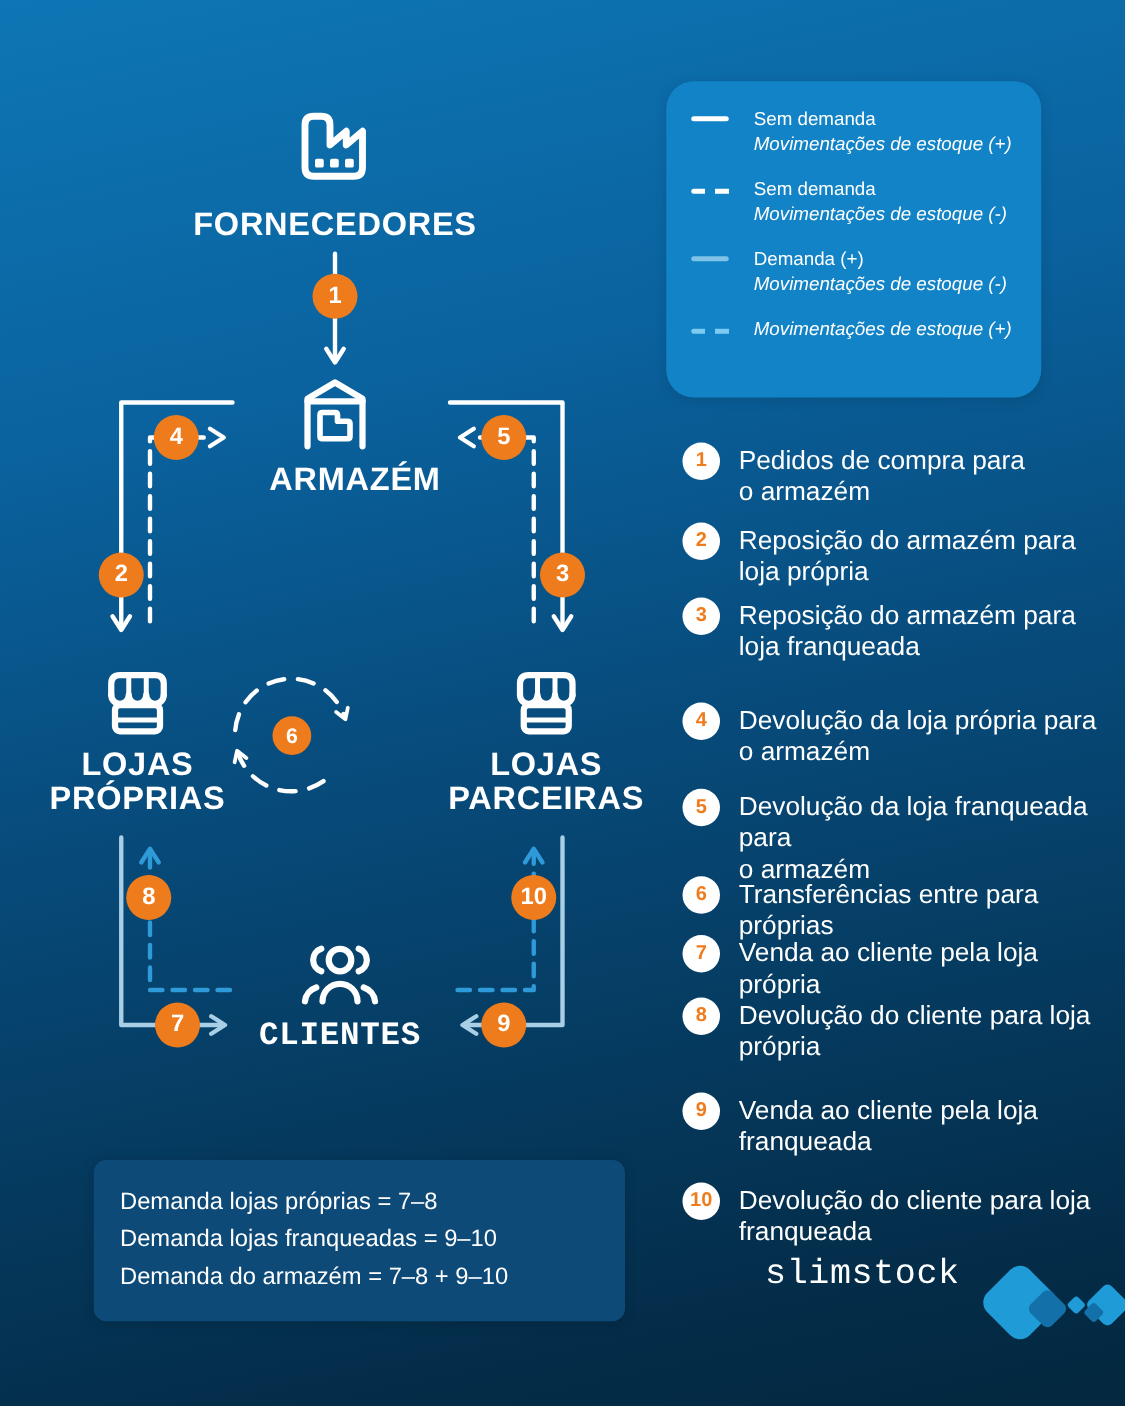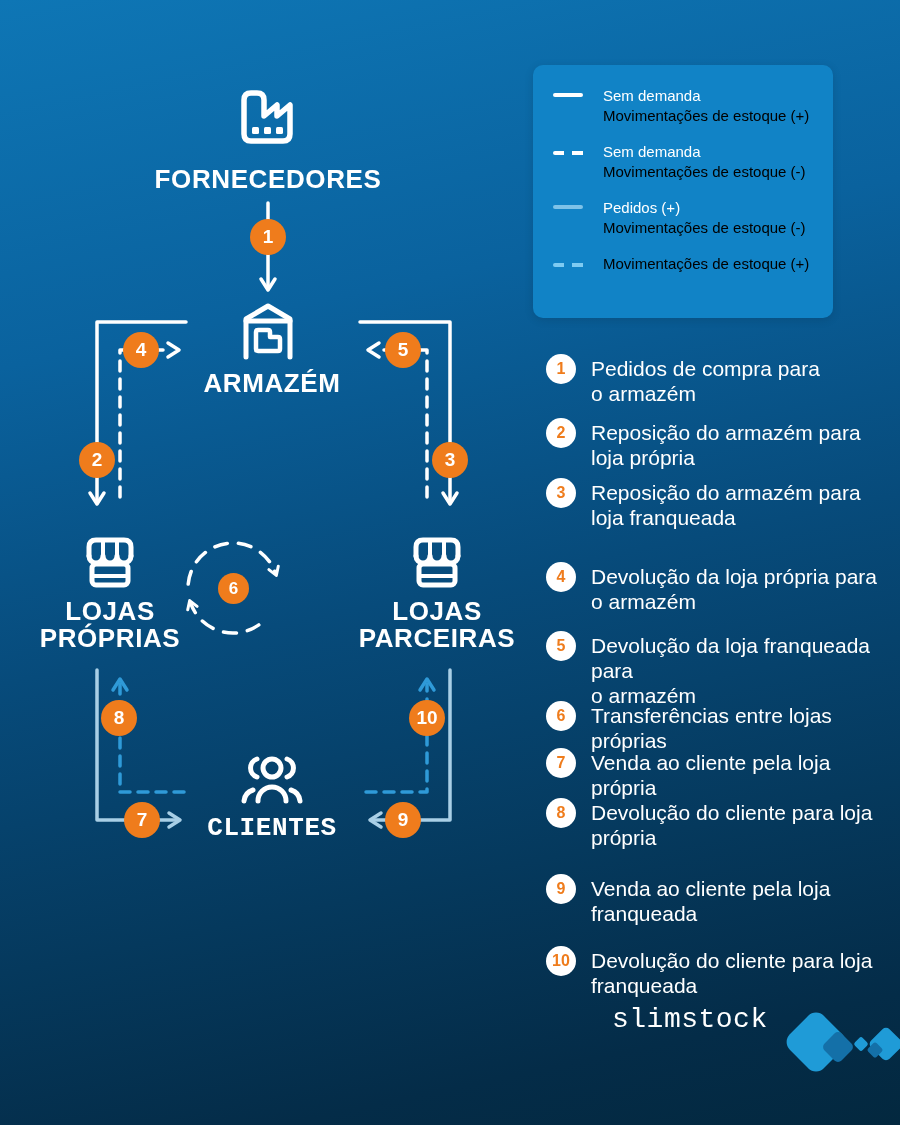--- a/index.html
+++ b/index.html
@@ -13,30 +13,30 @@
   .flow-svg{position:absolute;left:0;top:0;}
   .icon{position:absolute;}
   .node-label{position:absolute;font-weight:700;text-align:center;letter-spacing:.6px;
     font-size:26px;line-height:27px;white-space:pre-line;color:#fff;}
   .badge{position:absolute;width:36px;height:36px;border-radius:50%;background:#ef7c1c;
     color:#fff;font-weight:700;font-size:19px;display:flex;align-items:center;justify-content:center;}
   .badge.small{width:31px;height:31px;font-size:17px;}
   
   .right-col{position:absolute;left:533px;top:0;width:360px;height:1125px;}
   .legend-card{position:absolute;left:0;top:65px;width:300px;height:253px;background:#1183c6;
-    border-radius:10px;box-sizing:border-box;padding:21px 10px 0 20px;box-shadow:0 2px 10px rgba(0,0,0,.12);}
+    border-radius:22px;box-sizing:border-box;padding:21px 10px 0 20px;box-shadow:0 2px 10px rgba(0,0,0,.12);}
   .legend-row{display:flex;margin-bottom:16px;}
   .swatch-wrap{width:50px;flex:none;padding-top:7px;}
   .swatch{height:4px;border-radius:2px;}
   .sw-solid-white{width:30px;background:#ffffff;}
   .sw-dashed-white{width:37px;background:repeating-linear-gradient(90deg,#ffffff 0 11px,transparent 11px 19px);}
   .sw-solid-blue{width:30px;background:#7ec2e8;}
   .sw-dashed-blue{width:37px;background:repeating-linear-gradient(90deg,#7ecbf2 0 11px,transparent 11px 19px);}
   .legend-line1{font-size:15px;line-height:20px;color:#ffffff;}
-  .legend-line2{font-size:15px;line-height:20px;color:#000000;}
+  .legend-line2{font-size:15px;line-height:20px;color:#ffffff;font-style:italic;}
   .flow-item{position:absolute;left:13px;display:flex;gap:15px;width:335px;}
   .flow-num{flex:none;width:30px;height:30px;border-radius:50%;background:#ffffff;color:#ef7c1c;
     font-weight:700;font-size:16px;display:flex;align-items:center;justify-content:center;margin-top:1px;}
   .flow-label{font-size:21px;line-height:25px;color:#ffffff;padding-top:3px;white-space:pre-line;}
   
   .summary-card{position:absolute;left:75px;top:928px;width:425px;height:129px;background:#0d4a78;
     border-radius:10px;box-sizing:border-box;padding:19px 0 0 21px;box-shadow:0 2px 10px rgba(0,0,0,.15);}
   .summary-line{font-size:19px;line-height:30px;color:#ffffff;}
   .logo{position:absolute;left:612px;top:1004px;display:flex;font-family:Liberation Mono, monospace;}
   .logo-text{font-size:28px;font-weight:400;letter-spacing:.5px;color:#ffffff;margin-right:6px;}
@@ -128,21 +128,21 @@
         <circle cx="32" cy="18" r="9"></circle>
         <path d="M17 9 A9.5 9.5 0 0 0 17 27"></path>
         <path d="M47 9 A9.5 9.5 0 0 1 47 27"></path>
         <path d="M18 51 A14 14 0 0 1 46 51"></path>
         <path d="M4 51 A13 13 0 0 1 13 40"></path>
         <path d="M51 40 A13 13 0 0 1 60 51"></path>
       </g>
     </svg>
 
     <div class="node-label" style="left:148px;top:166px;width:240px;">FORNECEDORES</div>
-    <div class="node-label" style="left:172px;top:370px;width:200px;">ARMAZÉM</div>
+    <div class="node-label" style="left:184px;top:370px;width:200px;">ARMAZÉM</div>
     <div class="node-label" style="left:30px;top:598px;width:160px;">LOJAS
 PRÓPRIAS</div>
     <div class="node-label" style="left:357px;top:598px;width:160px;">LOJAS
 PARCEIRAS</div>
     <div class="node-label" style="left:192px;top:815px;width:160px;font-family:Liberation Mono, monospace;">CLIENTES</div>
 
     <div class="badge" style="left:250px;top:219px;">1</div>
     <div class="badge" style="left:79px;top:442px;">2</div>
     <div class="badge" style="left:432px;top:442px;">3</div>
     <div class="badge" style="left:123px;top:332px;">4</div>
@@ -173,21 +173,21 @@
         <div>
           <div class="legend-line1">Sem demanda</div>
           <div class="legend-line2">Movimentações de estoque (-)</div>
         </div>
       </div>
       <div class="legend-row">
         <div class="swatch-wrap">
             <div class="swatch sw-solid-blue"></div>
           </div>
         <div>
-          <div class="legend-line1">Pedidos (+)</div>
+          <div class="legend-line1">Demanda (+)</div>
           <div class="legend-line2">Movimentações de estoque (-)</div>
         </div>
       </div>
       <div class="legend-row">
         <div class="swatch-wrap" style="padding-top:9px;">
             <div class="swatch sw-dashed-blue"></div>
           </div>
         <div>
           <div class="legend-line2">Movimentações de estoque (+)</div>
         </div>
@@ -214,21 +214,21 @@
       <div class="flow-label">Devolução da loja própria para
 o armazém</div>
     </div>
     <div class="flow-item" style="top:630px;">
       <div class="flow-num">5</div>
       <div class="flow-label">Devolução da loja franqueada para
 o armazém</div>
     </div>
     <div class="flow-item" style="top:700px;">
       <div class="flow-num">6</div>
-      <div class="flow-label">Transferências entre lojas próprias</div>
+      <div class="flow-label">Transferências entre para próprias</div>
     </div>
     <div class="flow-item" style="top:747px;">
       <div class="flow-num">7</div>
       <div class="flow-label">Venda ao cliente pela loja própria</div>
     </div>
     <div class="flow-item" style="top:797px;">
       <div class="flow-num">8</div>
       <div class="flow-label">Devolução do cliente para loja
 própria</div>
     </div>
@@ -237,20 +237,25 @@
       <div class="flow-label">Venda ao cliente pela loja
 franqueada</div>
     </div>
     <div class="flow-item" style="top:945px;">
       <div class="flow-num">10</div>
       <div class="flow-label">Devolução do cliente para loja
 franqueada</div>
     </div>
   </div>
 
+  <div class="summary-card">
+    <div class="summary-line">Demanda lojas próprias = 7–8</div>
+    <div class="summary-line">Demanda lojas franqueadas = 9–10</div>
+    <div class="summary-line">Demanda do armazém = 7–8 + 9–10</div>
+  </div>
 
   <div class="logo">
     <span class="logo-text">slimstock</span>
     <svg width="140" height="78" viewBox="0 0 140 78">
       <g>
         <rect x="-24" y="-24" width="48" height="48" rx="11" transform="translate(42,38) rotate(45)" fill="#1f9bd7"></rect>
         <rect x="-12" y="-12" width="24" height="24" rx="5" transform="translate(64,43) rotate(45)" fill="#1470a8"></rect>
         <rect x="-5.5" y="-5.5" width="11" height="11" rx="2.5" transform="translate(87,40) rotate(45)" fill="#1f9bd7"></rect>
         <rect x="-13" y="-13" width="26" height="26" rx="5" transform="translate(112,40) rotate(45)" fill="#1f9bd7"></rect>
         <rect x="-6" y="-6" width="12" height="12" rx="2.5" transform="translate(101,46) rotate(45)" fill="#1470a8"></rect>

